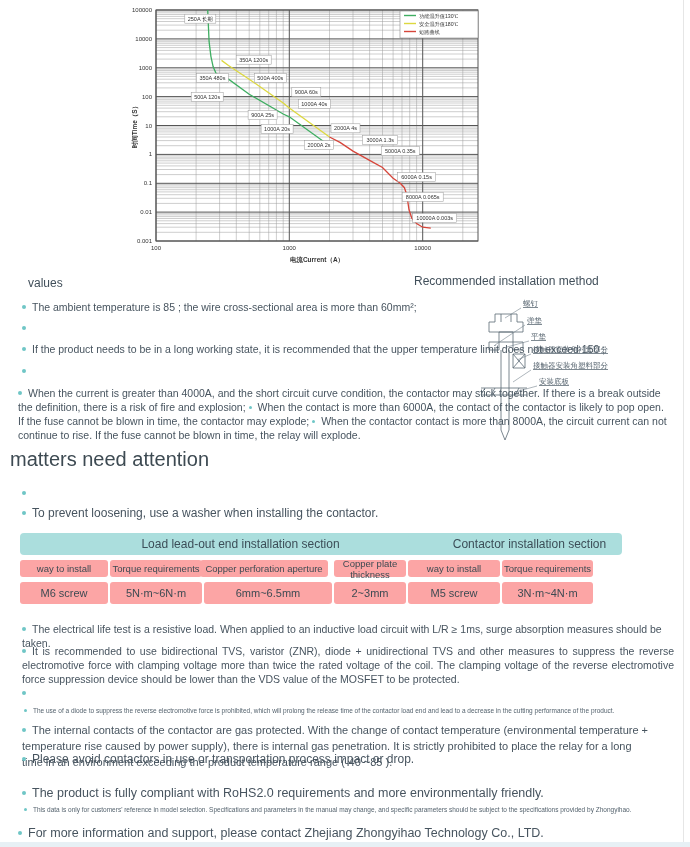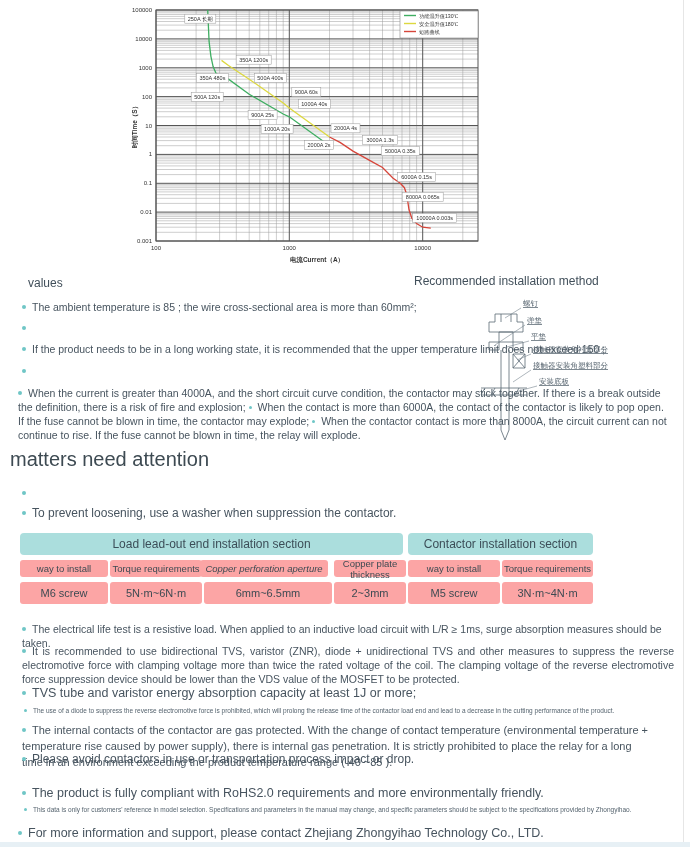--- a/index.html
+++ b/index.html
@@ -9,21 +9,21 @@
   .hdr{position:absolute;font-size:12px;color:#414f5a;}
   .big-hdr{position:absolute;font-size:20px;color:#3d4a52;}
   p.bullet{position:absolute;margin:0;font-size:10.5px;line-height:14px;color:#47545f;}
   p.bullet.md{font-size:12px;}
   p.bullet.lg{font-size:12.5px;}
   .dot{display:inline-block;width:4px;height:4px;border-radius:50%;background:#6fc6c6;
        margin:0 6px 2px 0;vertical-align:middle;}
   .dot.sm{width:3px;height:3px;}
   p.fine{position:absolute;margin:0;font-size:6.5px;line-height:8px;color:#55636e;}
   .pill{position:absolute;height:22px;border-radius:4px;background:#abdedd;
-        display:flex;align-items:center;justify-content:center;font-size:12px;color:#3c4e58;}
+        display:flex;align-items:center;justify-content:center;font-size:12px;color:#3c4e58;padding-left:29px;}
   .cell{position:absolute;background:#fca5a5;border-radius:3px;
         display:flex;align-items:center;justify-content:center;text-align:center;}
   .cell.h{height:17px;font-size:9.5px;color:#3d4a52;}
   .cell.v{height:22px;font-size:11px;color:#3d4a52;}
   .rightline{position:absolute;left:683px;top:0;width:1px;height:847px;background:#e6e6e6;}
   .bottomstrip{position:absolute;left:0;top:842px;width:690px;height:5px;background:#e7f0f5;}
   svg text{font-family:"Liberation Sans",sans-serif;}
 </style>
 </head>
 <body>
@@ -232,47 +232,47 @@
     <text x="78" y="76">接触器安装角塑料部分</text>
     <text x="84" y="92">安装底板</text>
   </g>
 </svg>
 
 <div class="big-hdr" style="left:10px;top:448px;">matters need attention</div>
 
 <p class="bullet" style="left:22px;top:486px;width:650px;">
   <span class="dot"></span></p>
 <p class="bullet md" style="left:22px;top:506px;width:650px;">
-  <span class="dot"></span><span>To prevent loosening, use a washer when suppression the contactor.</span></p>
+  <span class="dot"></span><span>To prevent loosening, use a washer when installing the contactor.</span></p>
 
 <div>
   <div class="pill" style="left:20px;top:533px;width:383px;">Load lead-out end installation section</div>
   <div class="pill" style="left:408px;top:533px;width:185px;">Contactor installation section</div>
 
   <div class="cell h" style="left:20px;top:560px;width:88px;">way to install</div>
   <div class="cell h" style="left:110px;top:560px;width:92px;">Torque requirements</div>
-  <div class="cell h" style="left:200px;top:560px;width:128px;font-style:italic;">Copper perforation aperture</div>
+  <div class="cell h" style="left:200px;top:560px;width:128px;">Copper perforation aperture</div>
   <div class="cell h" style="left:334px;top:560px;width:72px;">Copper plate thickness</div>
   <div class="cell h" style="left:408px;top:560px;width:92px;">way to install</div>
   <div class="cell h" style="left:502px;top:560px;width:91px;">Torque requirements</div>
 
   <div class="cell v" style="left:20px;top:582px;width:88px;">M6 screw</div>
   <div class="cell v" style="left:110px;top:582px;width:92px;">5N·m~6N·m</div>
   <div class="cell v" style="left:204px;top:582px;width:128px;">6mm~6.5mm</div>
   <div class="cell v" style="left:334px;top:582px;width:72px;">2~3mm</div>
   <div class="cell v" style="left:408px;top:582px;width:92px;">M5 screw</div>
   <div class="cell v" style="left:502px;top:582px;width:91px;">3N·m~4N·m</div>
 </div>
 
 <p class="bullet" style="left:22px;top:622px;width:650px;">
   <span class="dot"></span><span>The electrical life test is a resistive load. When applied to an inductive load circuit with L/R ≥ 1ms, surge absorption measures should be taken.</span></p>
 <p class="bullet" style="left:22px;top:644px;width:652px;text-align:justify;">
   <span class="dot"></span><span>It is recommended to use bidirectional TVS, varistor (ZNR), diode + unidirectional TVS and other measures to suppress the reverse electromotive force with clamping voltage more than twice the rated voltage of the coil. The clamping voltage of the reverse electromotive force suppression device should be lower than the VDS value of the MOSFET to be protected.</span></p>
 <p class="bullet lg" style="left:22px;top:686px;width:650px;">
-  <span class="dot"></span><span>TVS tube and varistor energy absorption capacity at least 1J or more;</span></p>
+  <span class="dot"></span></p>
 <p class="fine" style="left:24px;top:707px;width:655px;">
   <span class="dot sm"></span><span>The use of a diode to suppress the reverse electromotive force is prohibited, which will prolong the release time of the contactor load end and lead to a decrease in the cutting performance of the product.</span></p>
 <p class="bullet" style="left:22px;top:722px;width:632px;line-height:16px;font-size:11px;">
   <span class="dot"></span><span>The internal contacts of the contactor are gas protected. With the change of contact temperature (environmental temperature + temperature rise caused by power supply), there is internal gas penetration. It is strictly prohibited to place the relay for a long time in an environment exceeding the product temperature range (-40  ~85  ).</span></p>
 <p class="bullet md" style="left:22px;top:752px;width:650px;">
   <span class="dot"></span><span>Please avoid contactors in use or transportation process impact or drop.</span></p>
 <p class="bullet lg" style="left:22px;top:786px;width:650px;">
   <span class="dot"></span><span>The product is fully compliant with RoHS2.0 requirements and more environmentally friendly.</span></p>
 <p class="fine" style="left:24px;top:806px;width:655px;">
   <span class="dot sm"></span><span>This data is only for customers' reference in model selection. Specifications and parameters in the manual may change, and specific parameters should be subject to the specifications provided by Zhongyihao.</span></p>

